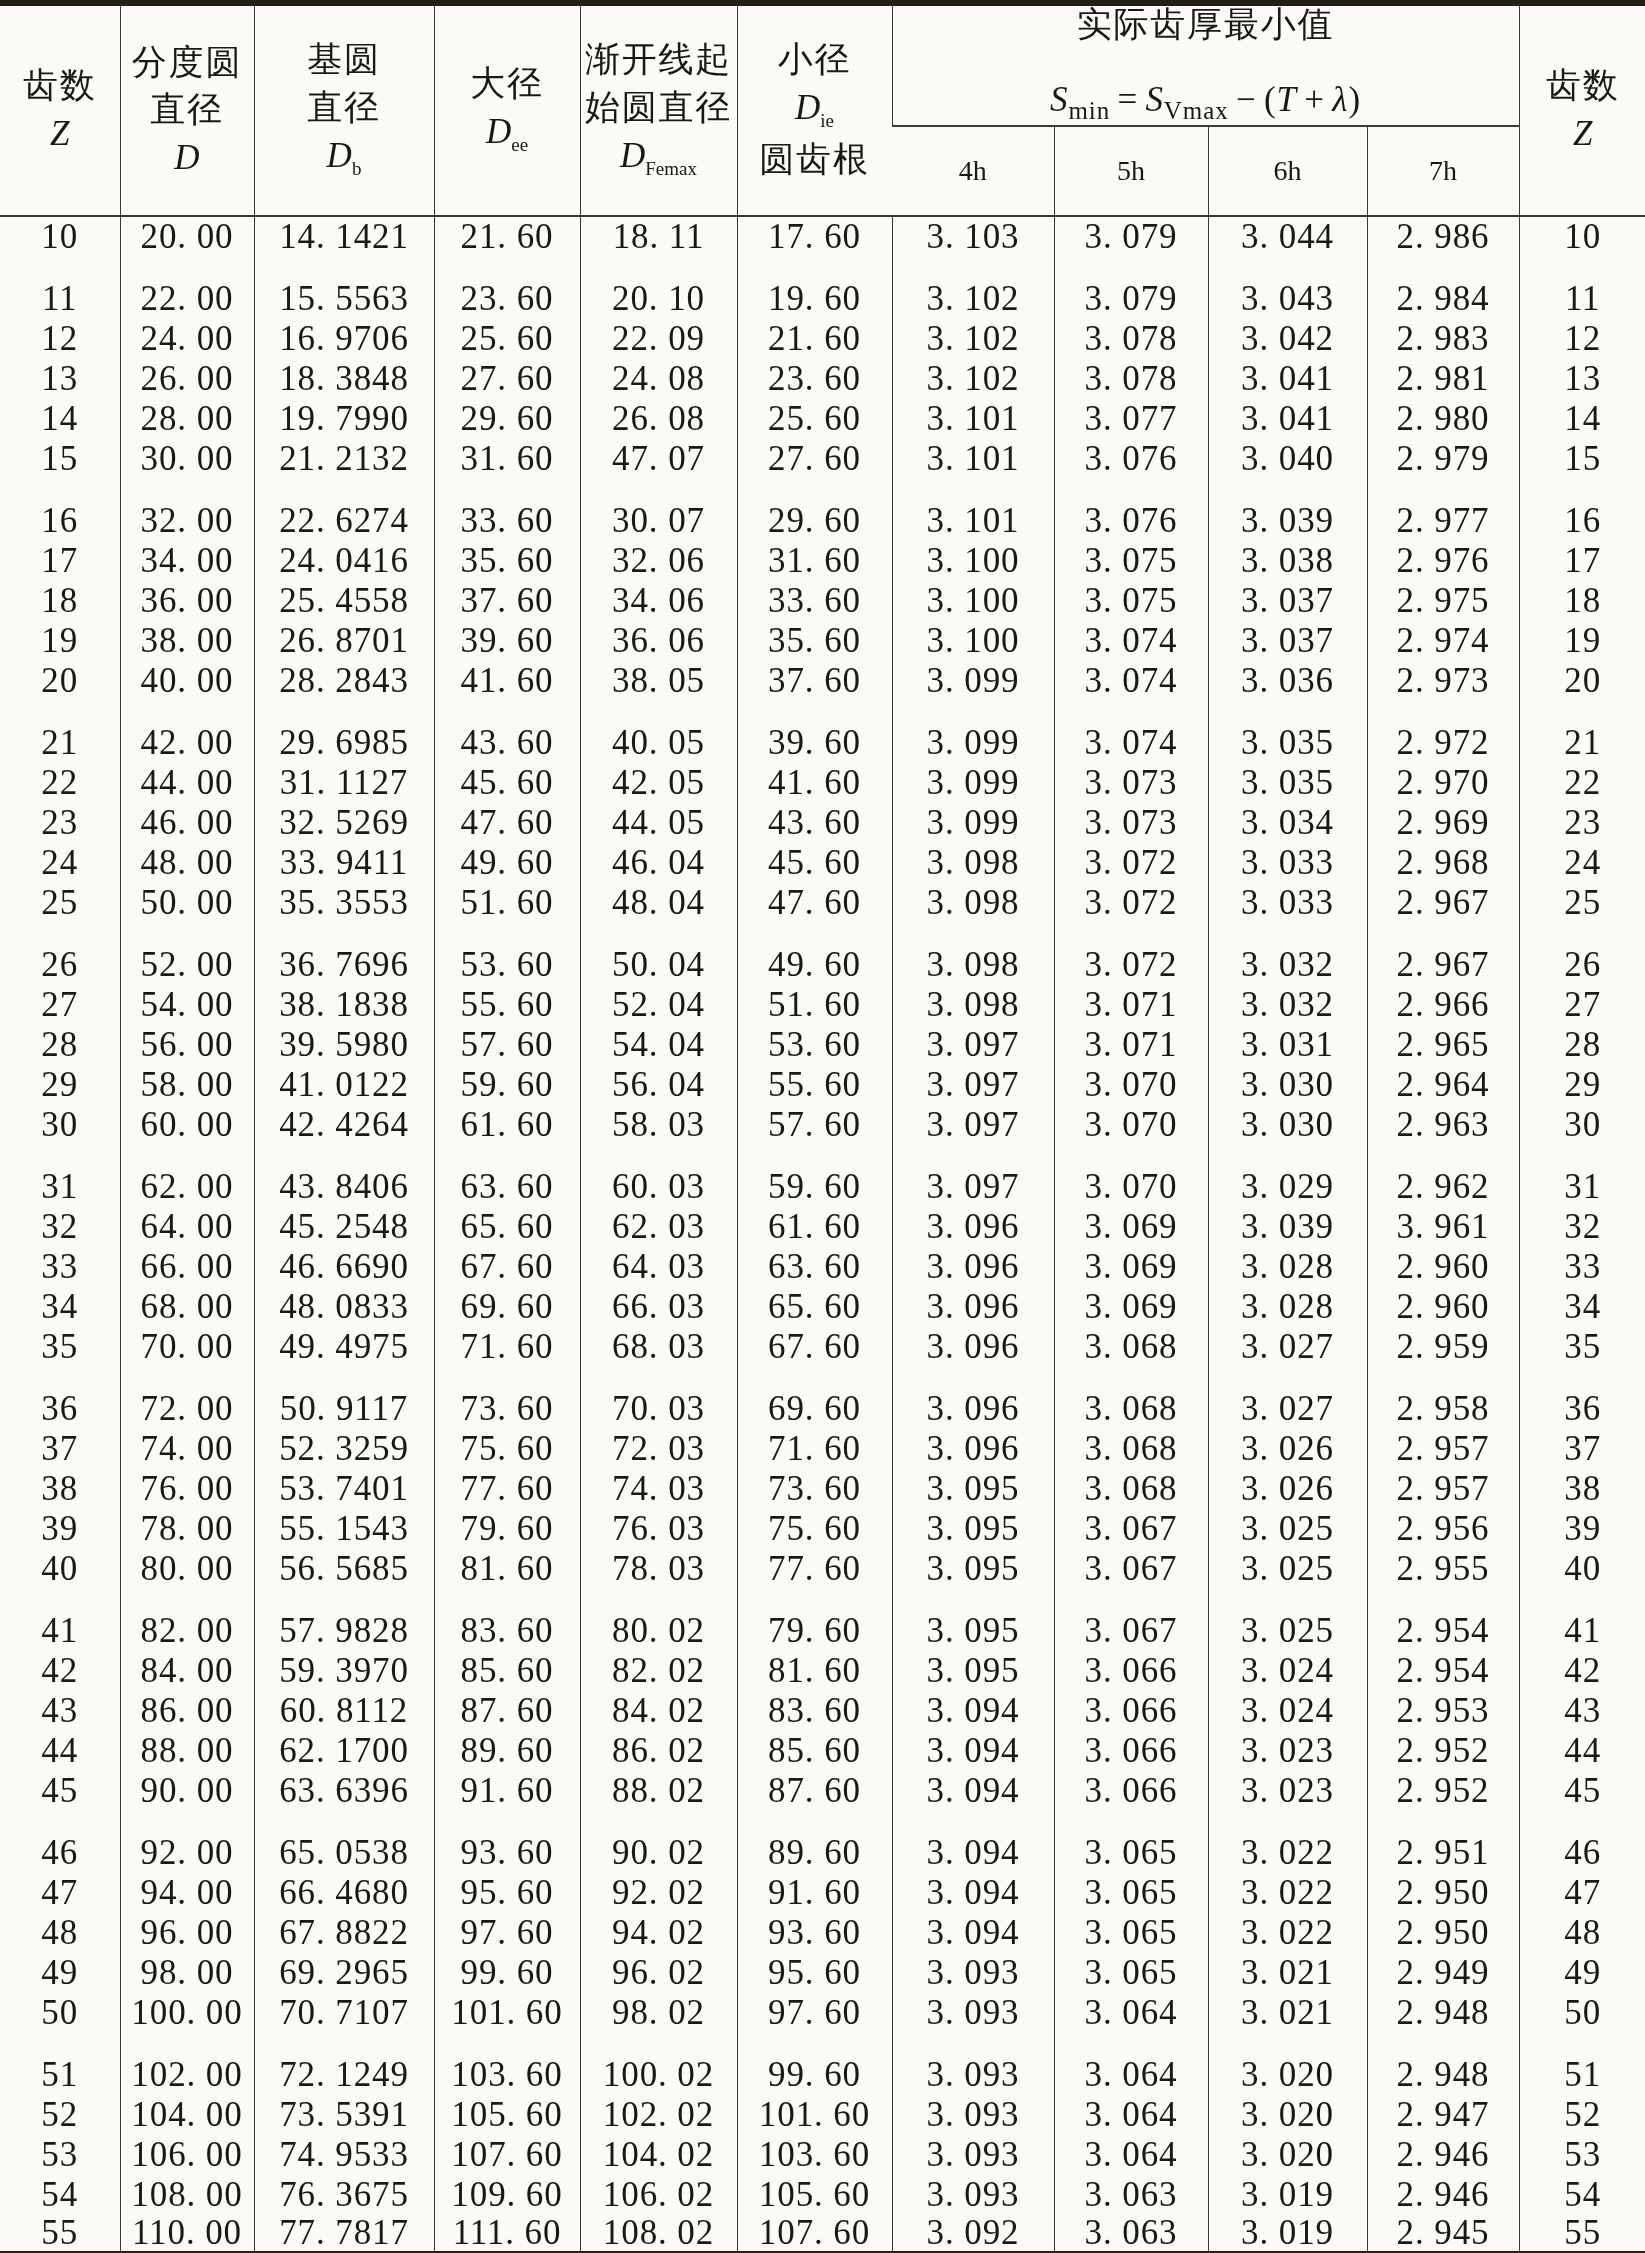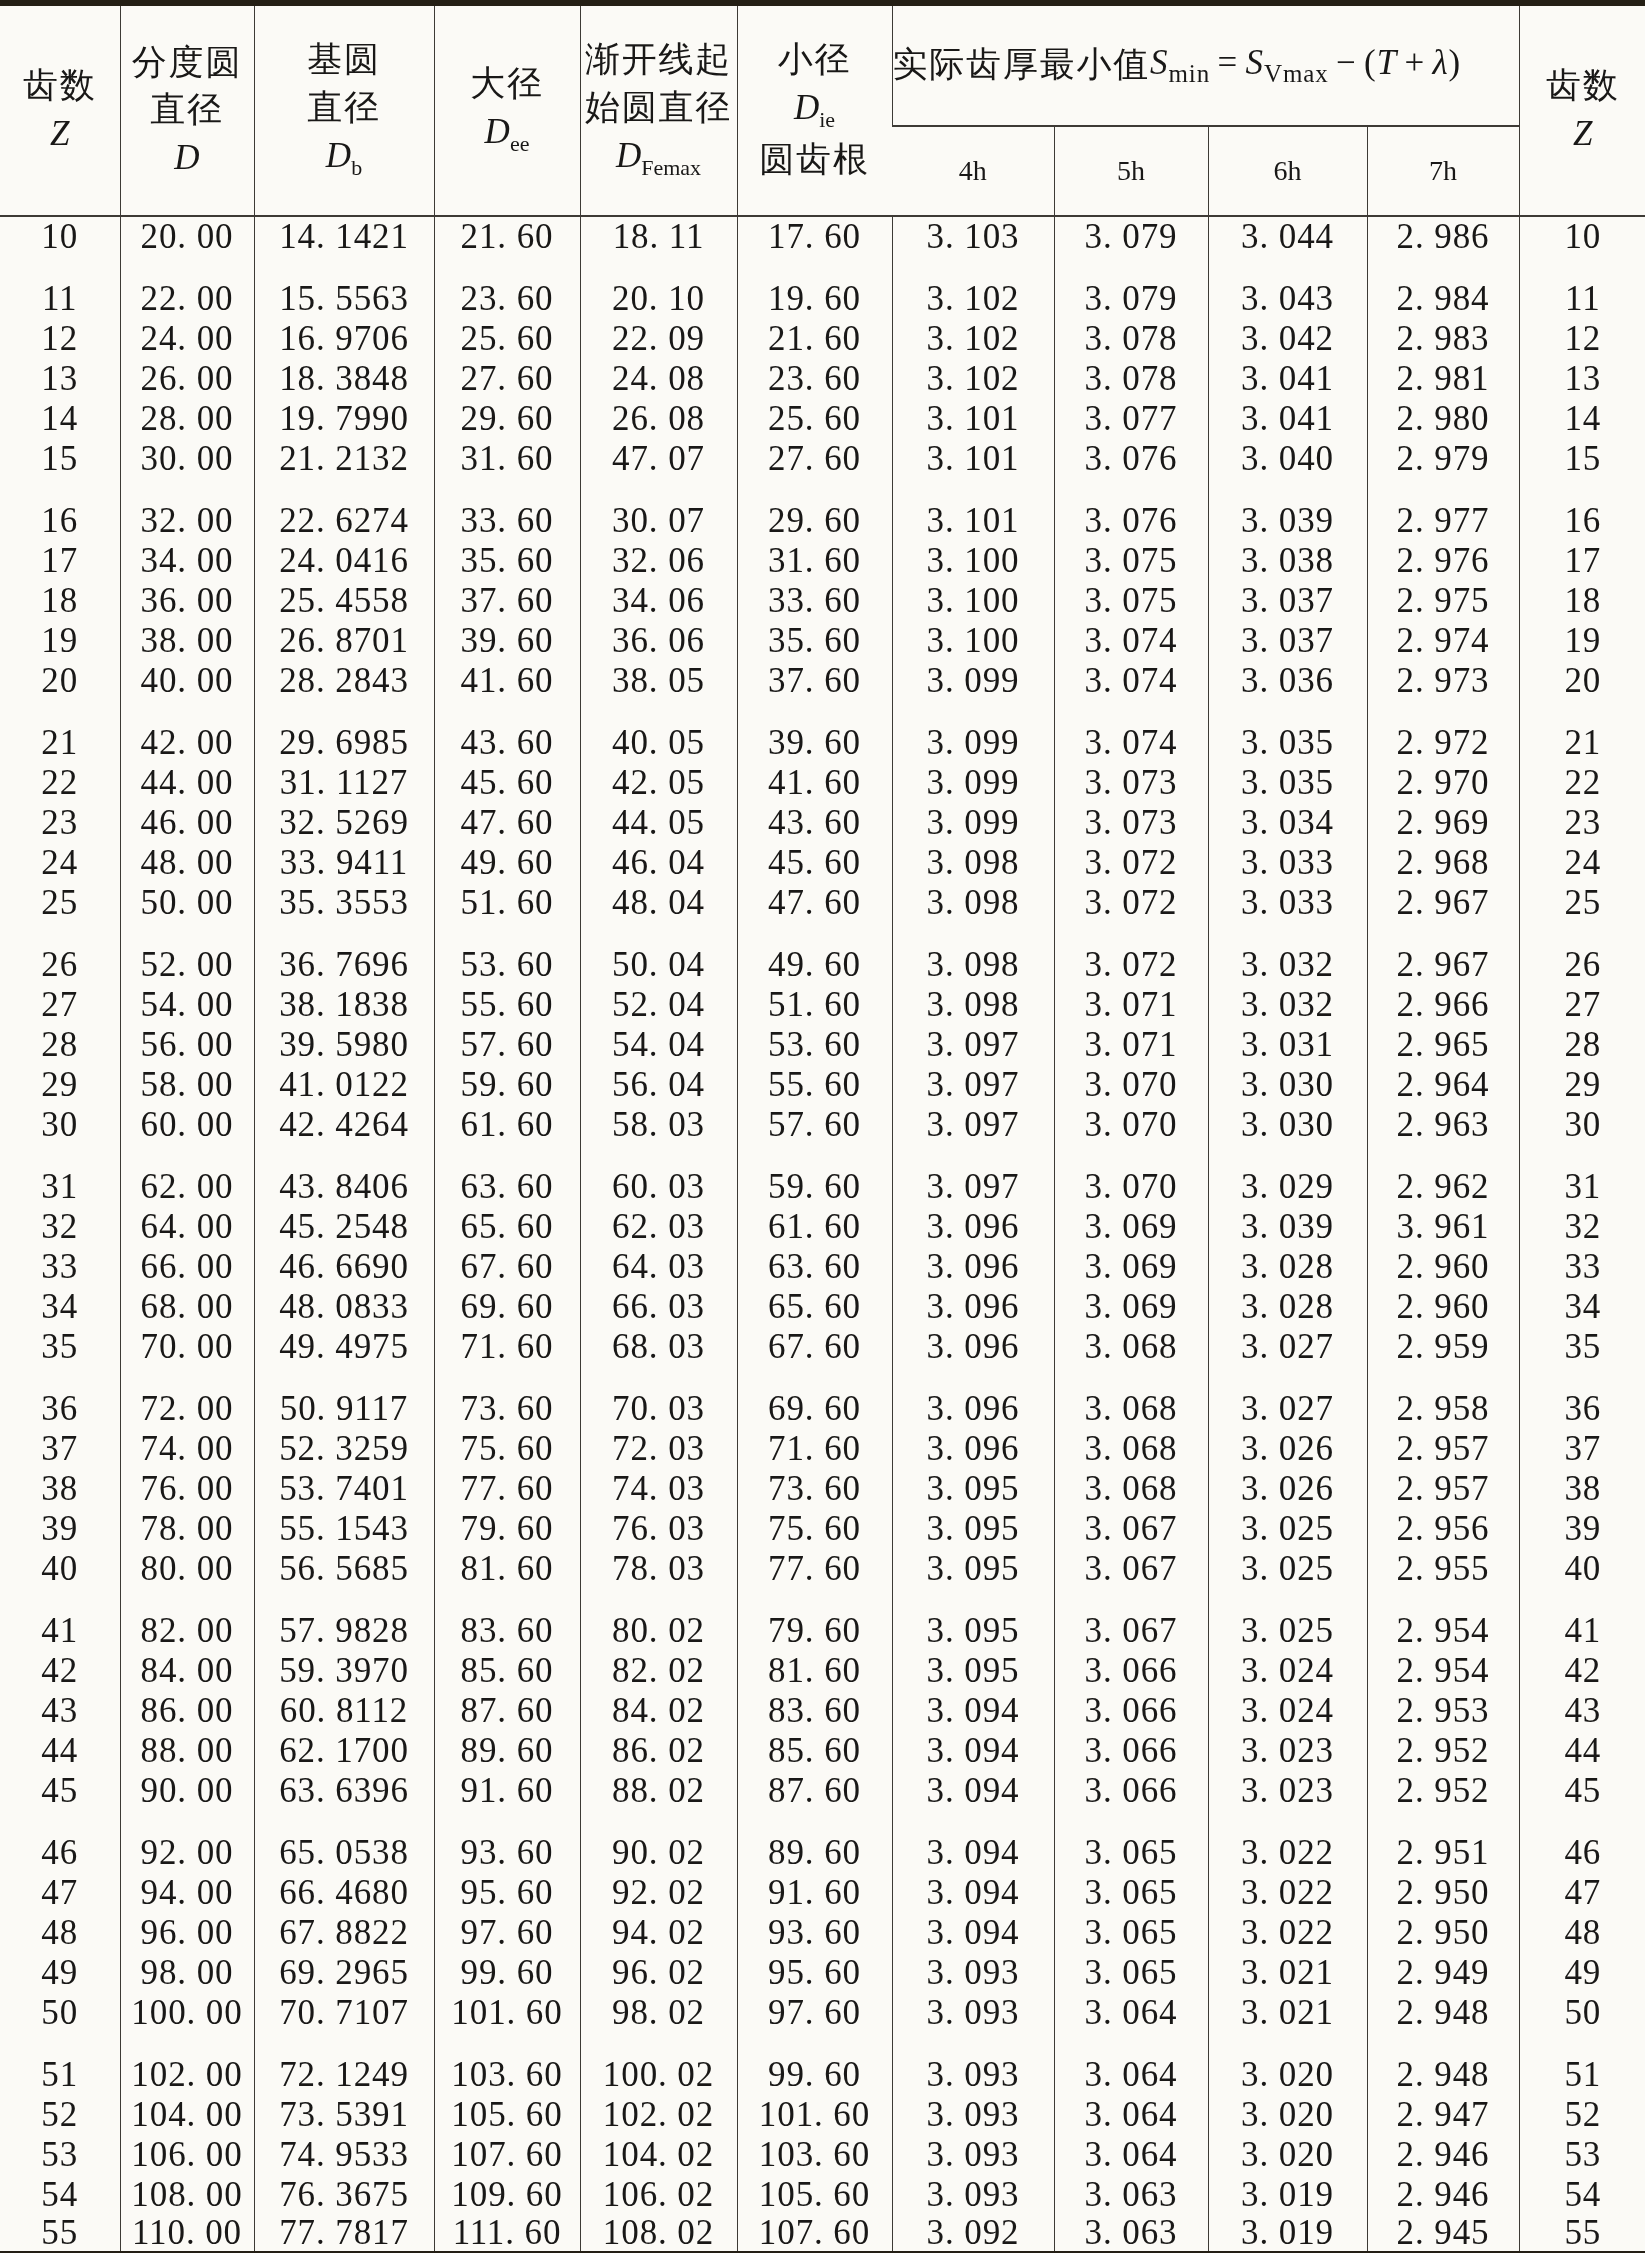--- a/index.html
+++ b/index.html
@@ -18,22 +18,22 @@
   th,td{padding:0;margin:0;border-left:1.8px solid #3d3a35;vertical-align:middle;text-align:center;font-weight:normal;}
   th:first-child,td:first-child{border-left:none;}
   thead th{border-bottom:2.8px solid #3d3a35;}
   th.group-head{height:119px;border-bottom:2.8px solid #3d3a35;}
   tr.subhead th{height:88px;font-size:28px;}
   
   .hstack{display:flex;flex-direction:column;align-items:center;justify-content:center;row-gap:9.2px;}
   .hstack.wide-gap{}
   .cjk{font-size:35px;letter-spacing:1.8px;line-height:1.1;}
   .sym{font-size:35px;font-style:italic;line-height:1.1;}
-  .sym sub{font-size:22px;font-style:normal;letter-spacing:0;}
-  .smin-stack{display:flex;flex-direction:row;align-items:center;justify-content:flex-start;row-gap:14.8px;height:100%;}
+  .sym sub{font-size:19px;font-style:normal;letter-spacing:0;}
+  .smin-stack{display:flex;flex-direction:column;align-items:center;justify-content:space-between;row-gap:14.8px;height:100%;}
   .formula{font-size:35px;white-space:nowrap;letter-spacing:0.9px;}
   .formula .f-ital{font-style:italic;}
   .formula sub{font-size:25px;}
   .formula .f-op{padding:0 7.4px;}
   
   tbody tr.data-row{height:40px;}
   tbody tr.spacer-row{height:22px;}
   td.num{font-size:35px;letter-spacing:0.9px;line-height:1;white-space:nowrap;}
 </style>
 </head>

